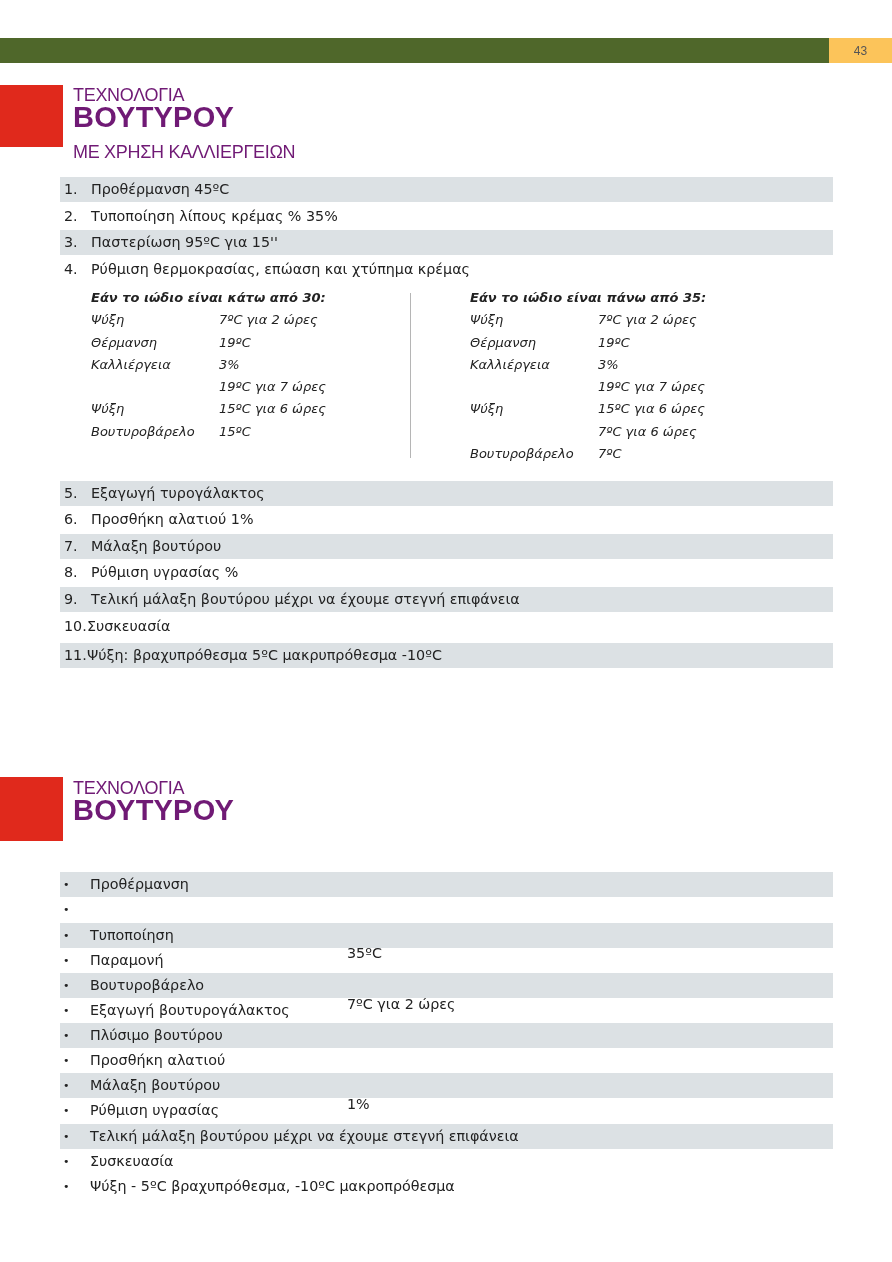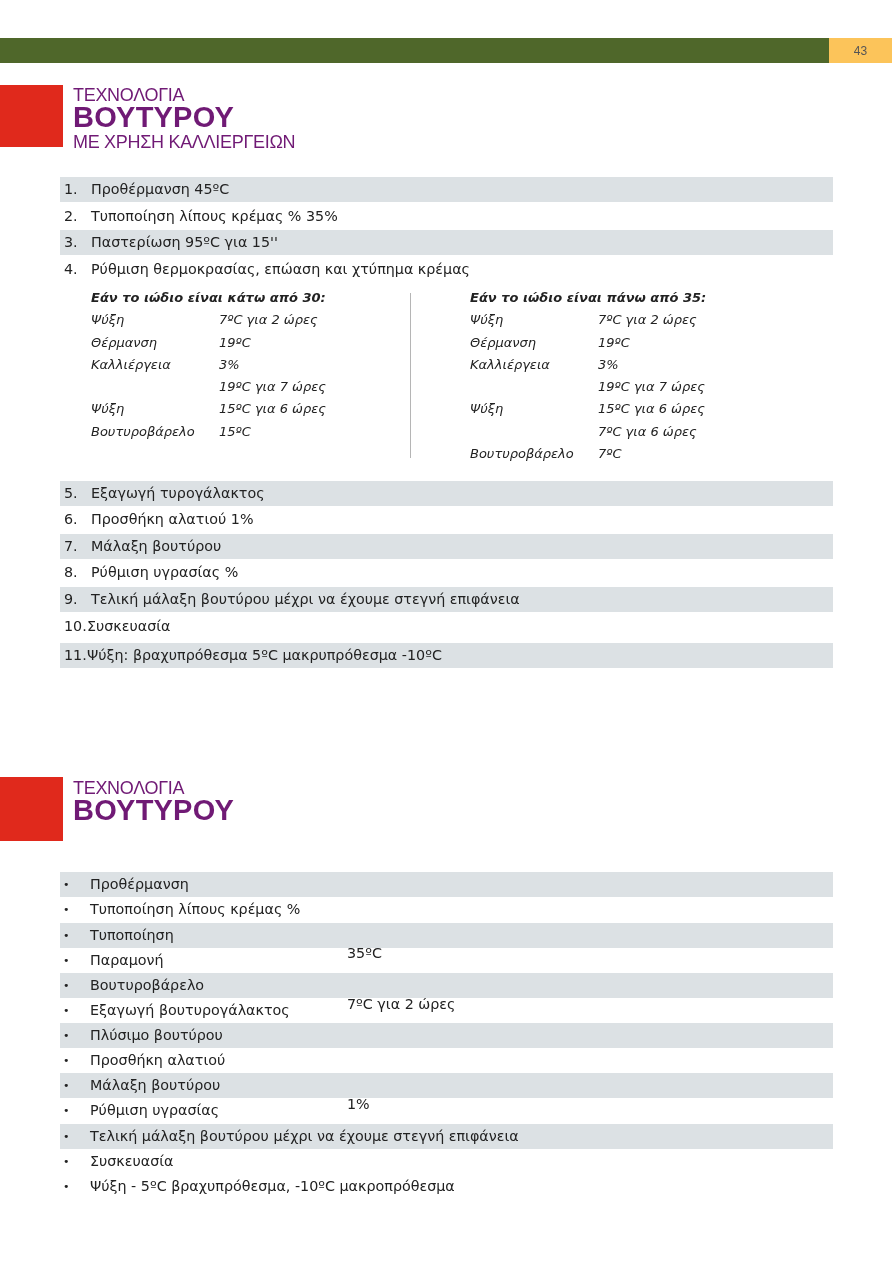--- a/index.html
+++ b/index.html
@@ -10,21 +10,21 @@
     .pagenum { position: absolute; left: 829px; top: 38px; width: 63px; height: 25px; background: #fcc45a;
       font-family: "Liberation Sans", sans-serif; font-size: 12px; color: #555; display: flex; align-items: center; justify-content: center; }
 
     .redblock { position: absolute; left: 0; width: 63px; background: #e0291c; }
     .rb1 { top: 85px; height: 62px; }
     .rb2 { top: 777px; height: 64px; }
 
     .heading { position: absolute; left: 73px; color: #701a75; font-family: "Liberation Sans", sans-serif; line-height: 1; }
     .heading .l1 { font-size: 18px; letter-spacing: -0.3px; }
     .heading .l2 { font-size: 29px; font-weight: bold; margin-top: -1px; letter-spacing: 0.2px; }
-    .heading .l3 { font-size: 18px; margin-top: 1px; letter-spacing: -0.3px; }
+    .heading .l3 { font-size: 18px; margin-top: 11px; letter-spacing: -0.3px; }
     .h1 { top: 86px; }
     .h2 { top: 779px; }
 
     .row { position: absolute; left: 60px; width: 773px; height: 25px; font-size: 14.3px; line-height: 25px; white-space: nowrap; }
     .row.shade { background: #dce1e4; }
     .row .num { position: absolute; left: 4px; }
     .row .txt { position: absolute; left: 31px; }
 
     .blist .bullet { position: absolute; left: 3px; font-size: 11px; }
     .blist .lbl { position: absolute; left: 30px; }
@@ -171,21 +171,20 @@
 </div>
 
 <div class="blist">
   <div class="row shade" style="top:872px">
       <span class="bullet">•</span>
       <span class="lbl">Προθέρμανση</span>
       <span class="val">45ºC</span>
     </div>
   <div class="row" style="top:897px">
       <span class="bullet">•</span>
-      <span class="lbl">Τυποποίηση λίπους κρέμας %</span>
       <span class="val">35ºC</span>
     </div>
   <div class="row shade" style="top:923px">
       <span class="bullet">•</span>
       <span class="lbl">Τυποποίηση</span>
       <span class="val">95ºC για 15”</span>
     </div>
   <div class="row" style="top:948px">
       <span class="bullet">•</span>
       <span class="lbl">Παραμονή</span>

